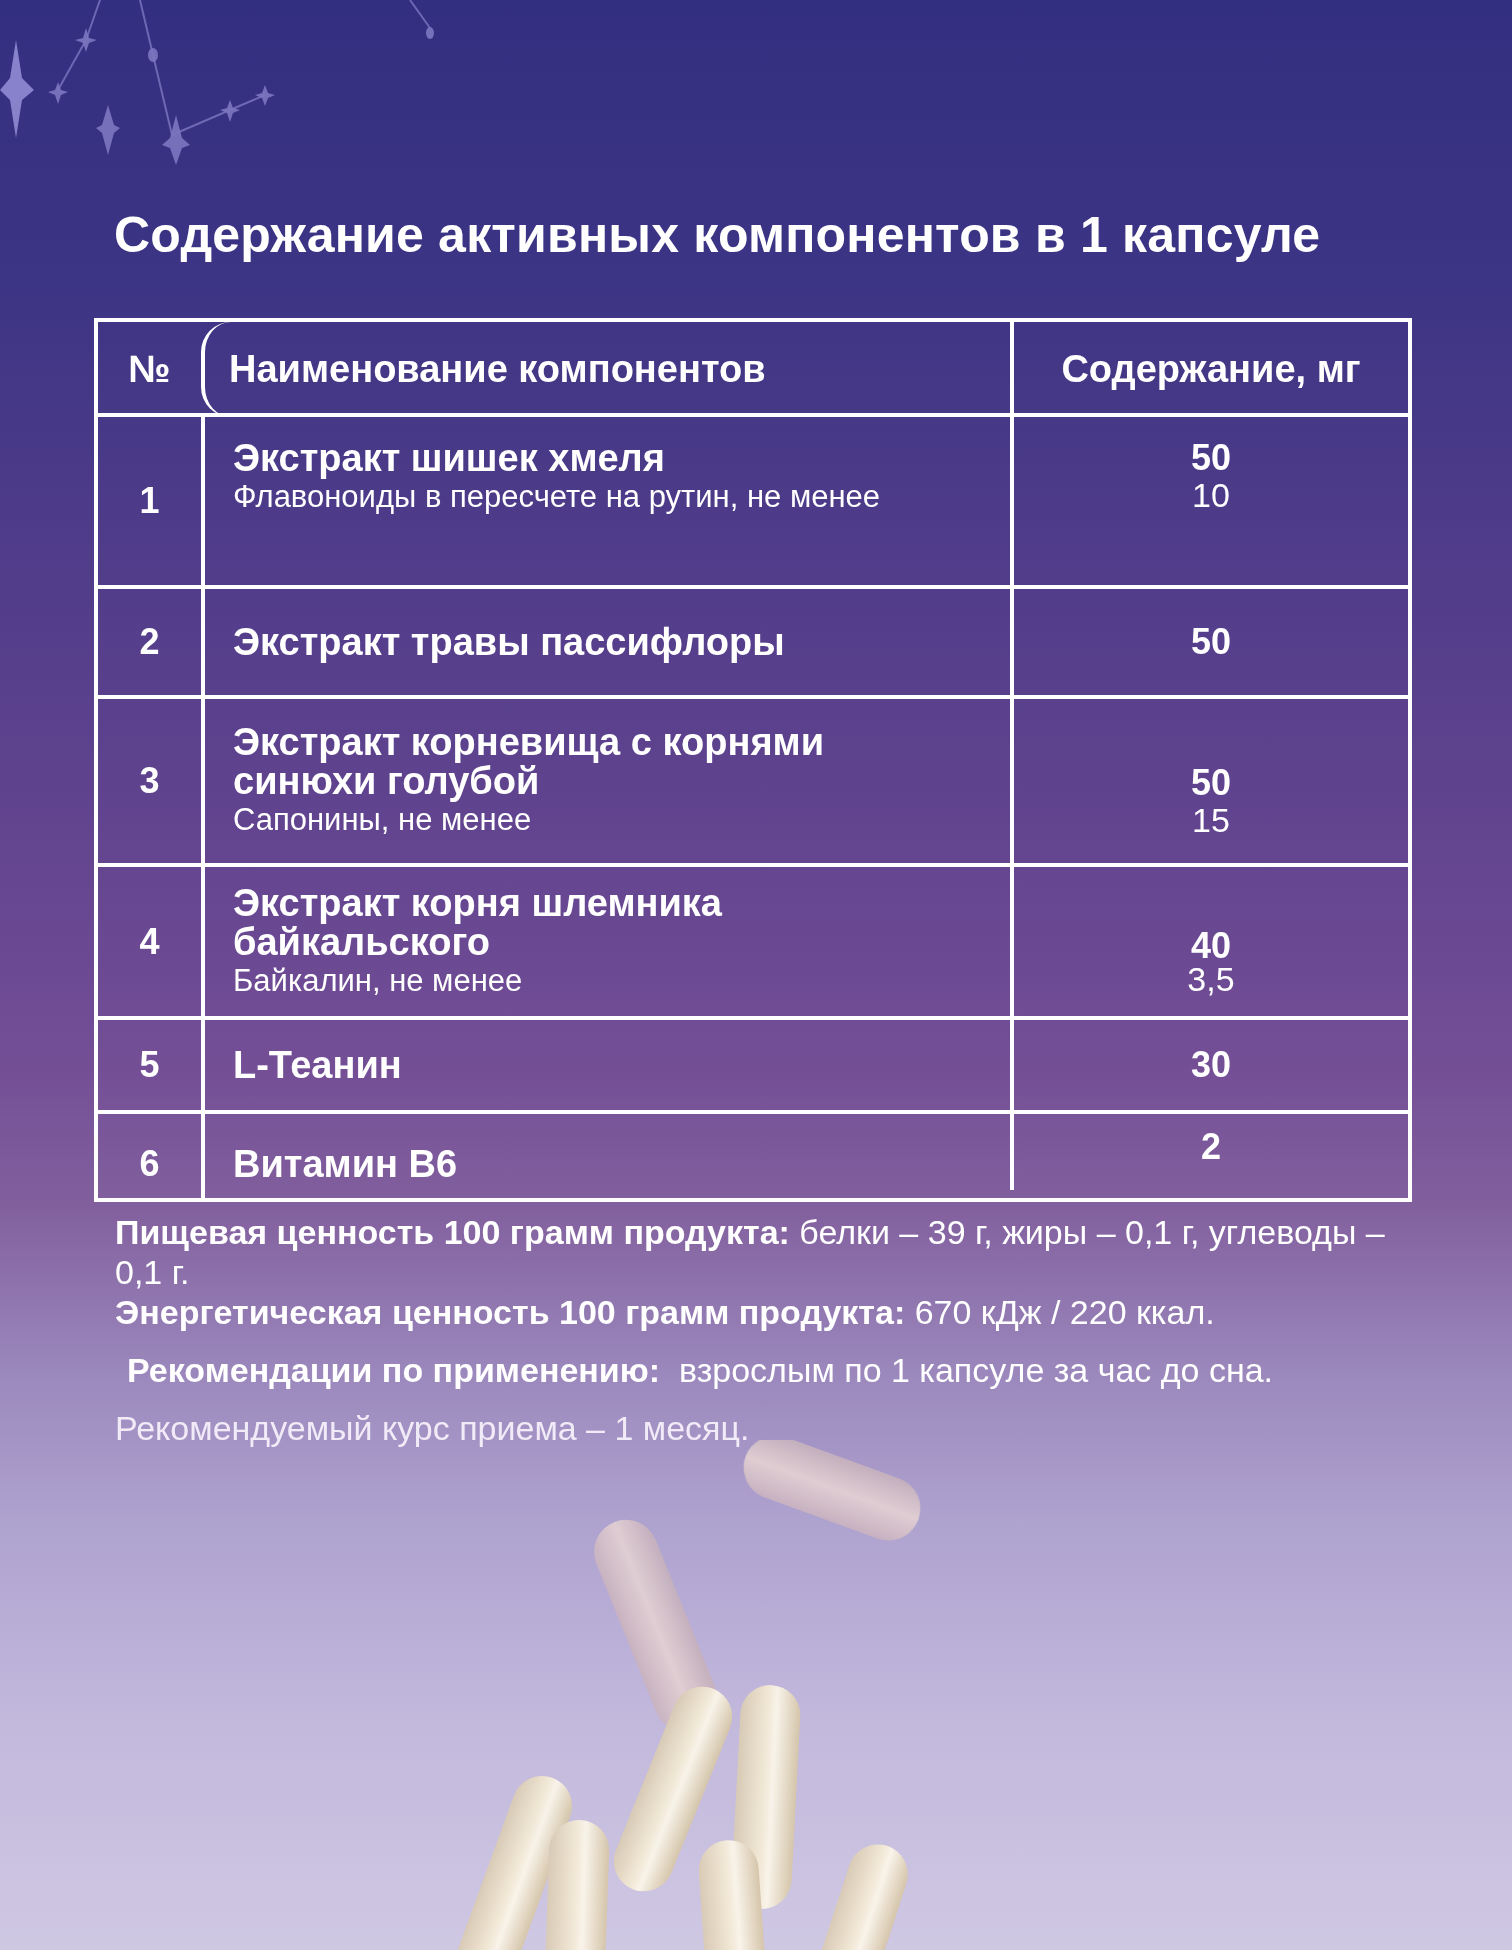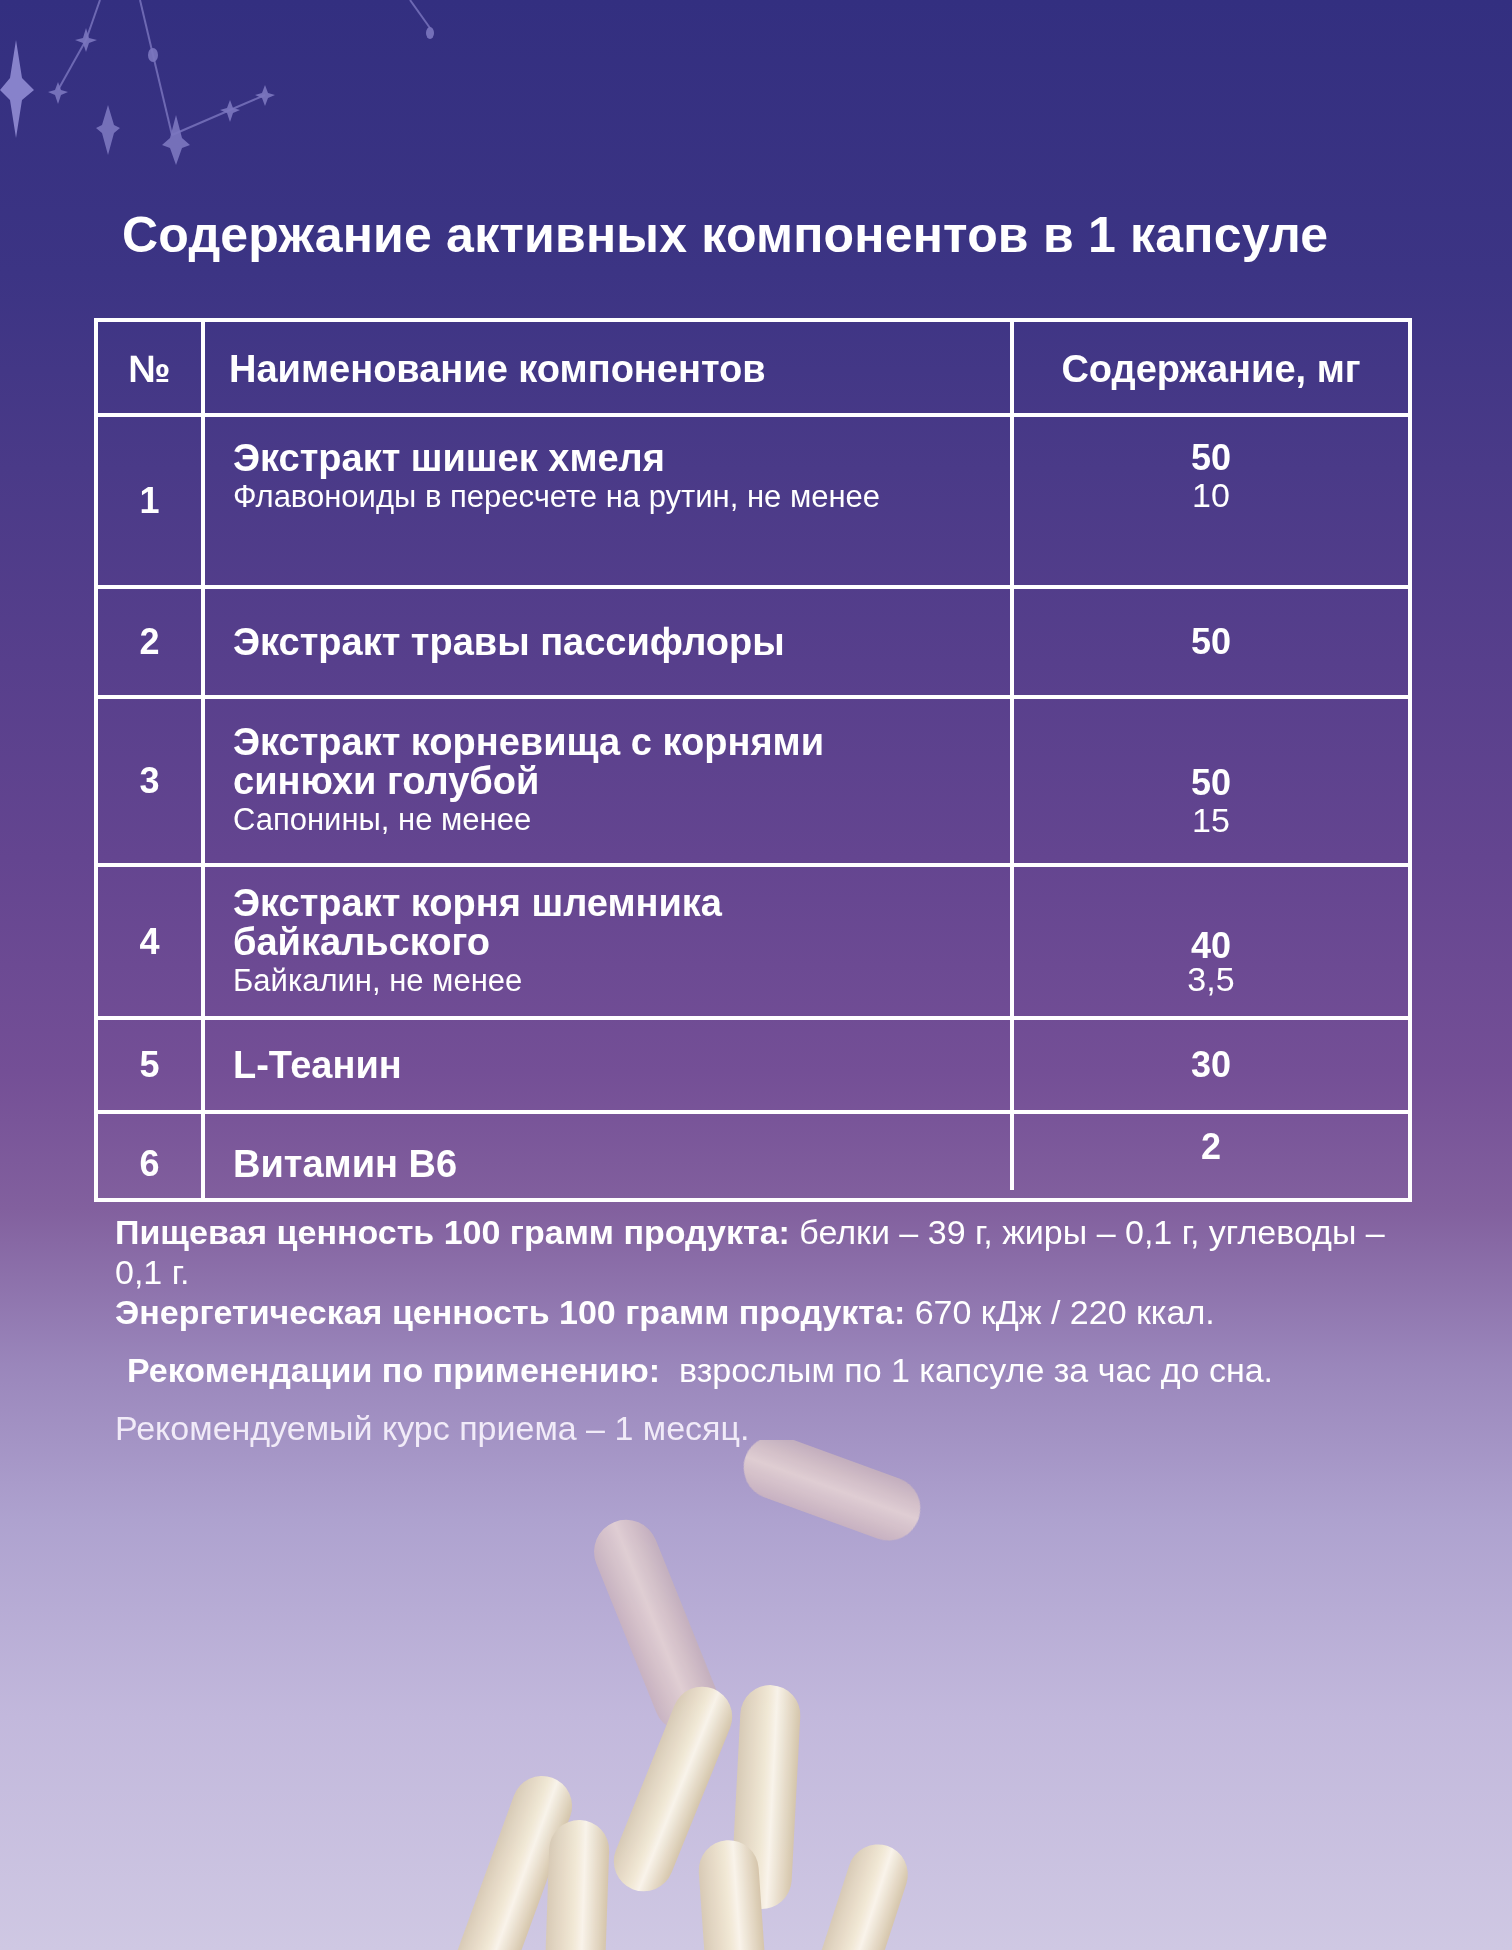--- a/index.html
+++ b/index.html
@@ -7,35 +7,35 @@
     width: 1512px; height: 1950px; position: relative; overflow: hidden;
     font-family: "Liberation Sans", "DejaVu Sans", sans-serif;
     color: #ffffff;
     background: linear-gradient(180deg,
       #332f80 0%, #3c3484 14%, #4a3a88 24%, #573f8c 34%,
       #644590 44%, #744f96 55%, #82609e 62%, #9a86bb 70%,
       #aea2cf 78%, #c2b8dc 88%, #cfc8e3 100%);
   }
   .stars { position: absolute; left: 0; top: 0; width: 1512px; height: 220px; }
   .title {
-    position: absolute; left: 122px; top: 206px; margin: 0;
+    position: absolute; left: 114px; top: 206px; margin: 0;
     font-size: 50px; font-weight: bold; letter-spacing: 0.2px; white-space: nowrap;
   }
   .tbl {
     position: absolute; left: 94px; top: 318px; width: 1318px; height: 884px;
     border: 4px solid #ffffff; box-sizing: border-box;
   }
   .row { position: absolute; left: 0; width: 100%; box-sizing: border-box; }
   .row + .row { border-top: 4px solid #ffffff; }
   .cell { position: absolute; top: 0; bottom: 0; display: flex; flex-direction: column; justify-content: center; box-sizing: border-box; }
   .c-num { left: 0; width: 103px; align-items: center; font-size: 36px; font-weight: bold; }
   .c-name { left: 103px; width: 809px; border-left: 4px solid #fff; padding-left: 28px; }
   .c-val { left: 912px; right: 0; border-left: 4px solid #fff; align-items: center; }
   .hdr .c-name, .hdr .c-val { font-size: 38px; font-weight: bold; }
-  .hdr .c-name { padding-left: 24px; }
+  .hdr .c-name { padding-left: 24px; border-radius: 30px; }
   .nm { font-size: 38px; font-weight: bold; line-height: 39px; }
   .sub { font-size: 31px; font-weight: normal; line-height: 38px; }
   .vb { font-size: 36px; font-weight: bold; line-height: 38px; }
   .vs { font-size: 34px; font-weight: normal; line-height: 36px; }
   .info { position: absolute; left: 115px; top: 1212px; width: 1300px; font-size: 34px; line-height: 40px; }
   .info p { margin: 0; }
   .info b { font-weight: bold; }
   .info .rec { margin-top: 18px; margin-left: 12px; }
   .info .course { margin-top: 18px; color: #f1ebf8; }
   .capsules { position: absolute; left: 0; top: 1440px; width: 1512px; height: 510px; }

